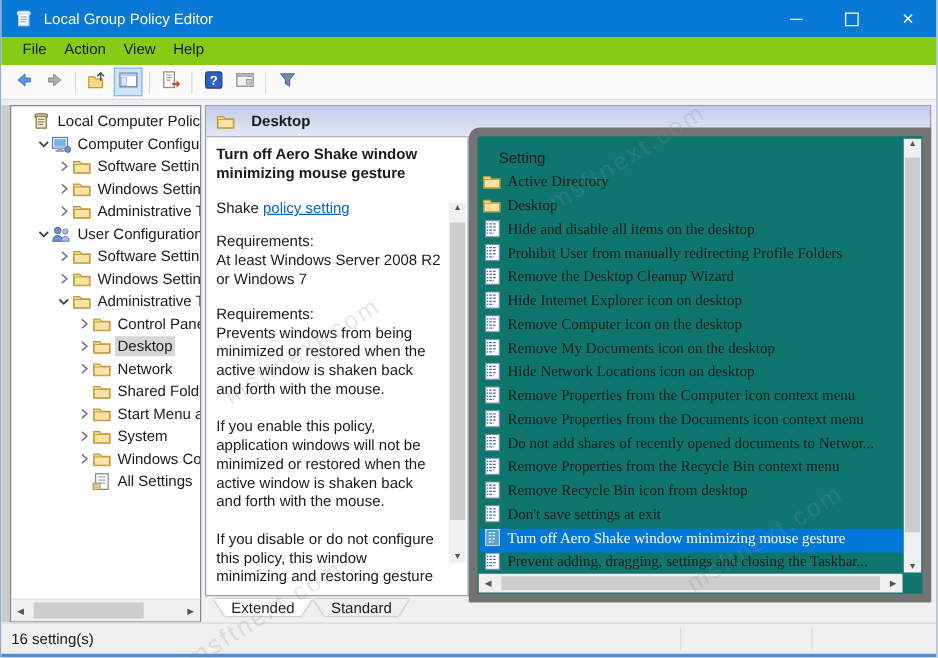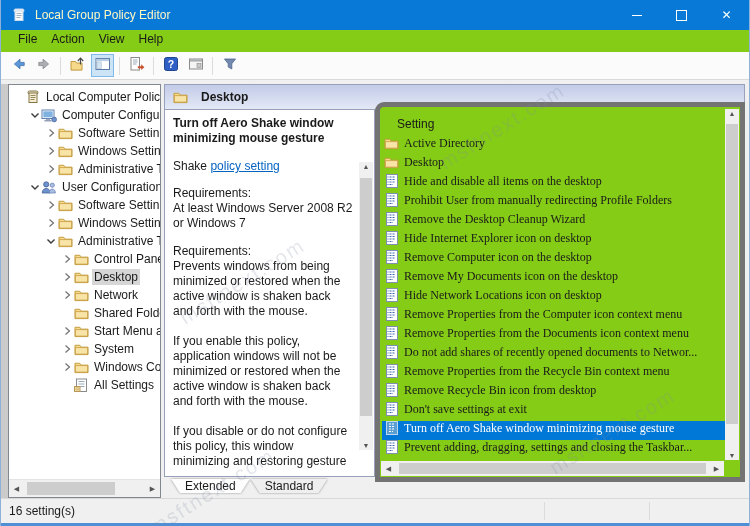--- a/index.html
+++ b/index.html
@@ -59,21 +59,21 @@
   .detail-scroll{position:absolute;right:1px;top:52px;width:14px;height:288px;background:#F0F0F0;}
   .detail-scroll .up{position:absolute;top:1px;left:0;right:0;text-align:center;font-size:7px;color:#555;}
   .detail-scroll .down{position:absolute;bottom:1px;left:0;right:0;text-align:center;font-size:7px;color:#555;}
   .detail-vthumb{position:absolute;top:16px;left:1px;width:12px;height:238px;background:#CDCDCD;}
   
   .tabs{position:absolute;left:0;bottom:0;height:21px;width:340px;display:flex;padding-left:7px;}
   .tabwrap{filter:drop-shadow(0 0 1px #8C8C8C);height:20px;margin-right:1px;}
   .tab{height:20px;line-height:19px;text-align:center;clip-path:polygon(0 0,100% 0,calc(100% - 9px) 100%,9px 100%);padding:0 14px;background:#EFEFEF;}
   .tab.active{background:#FDFDFD;}
   
-  .list-pane{position:absolute;left:211px;top:18px;right:0;bottom:16px;background:#84cc16;border:5px solid #737373;border-top-left-radius:9px;box-sizing:border-box;overflow:hidden;}
+  .list-pane{position:absolute;left:211px;top:18px;right:0;bottom:16px;background:#0f766e;border:7px solid #737373;border-top-left-radius:9px;box-sizing:border-box;overflow:hidden;}
   .list-header{position:absolute;top:10px;left:17px;}
   .list-rows{position:absolute;top:29px;left:2px;right:15px;}
   .list-row{height:19px;display:flex;align-items:flex-start;white-space:nowrap;overflow:hidden;padding-left:2px;font-family:Liberation Serif, serif;}
   .list-row .licon{width:15px;height:14px;flex:0 0 auto;display:flex;align-items:center;justify-content:center;}
   .list-row .llabel{margin-left:5px;}
   .list-row.selected{background:var(--selection,#0078D7);color:#fff;}
   .list-vscroll{position:absolute;top:2px;right:1px;width:14px;bottom:17px;background:#F0F0F0;}
   .list-vscroll .up{position:absolute;top:1px;left:0;right:0;text-align:center;font-size:7px;color:#555;}
   .list-vscroll .down{position:absolute;bottom:1px;left:0;right:0;text-align:center;font-size:7px;color:#555;}
   .list-vthumb{position:absolute;top:15px;left:1px;width:12px;height:300px;background:#CDCDCD;}

